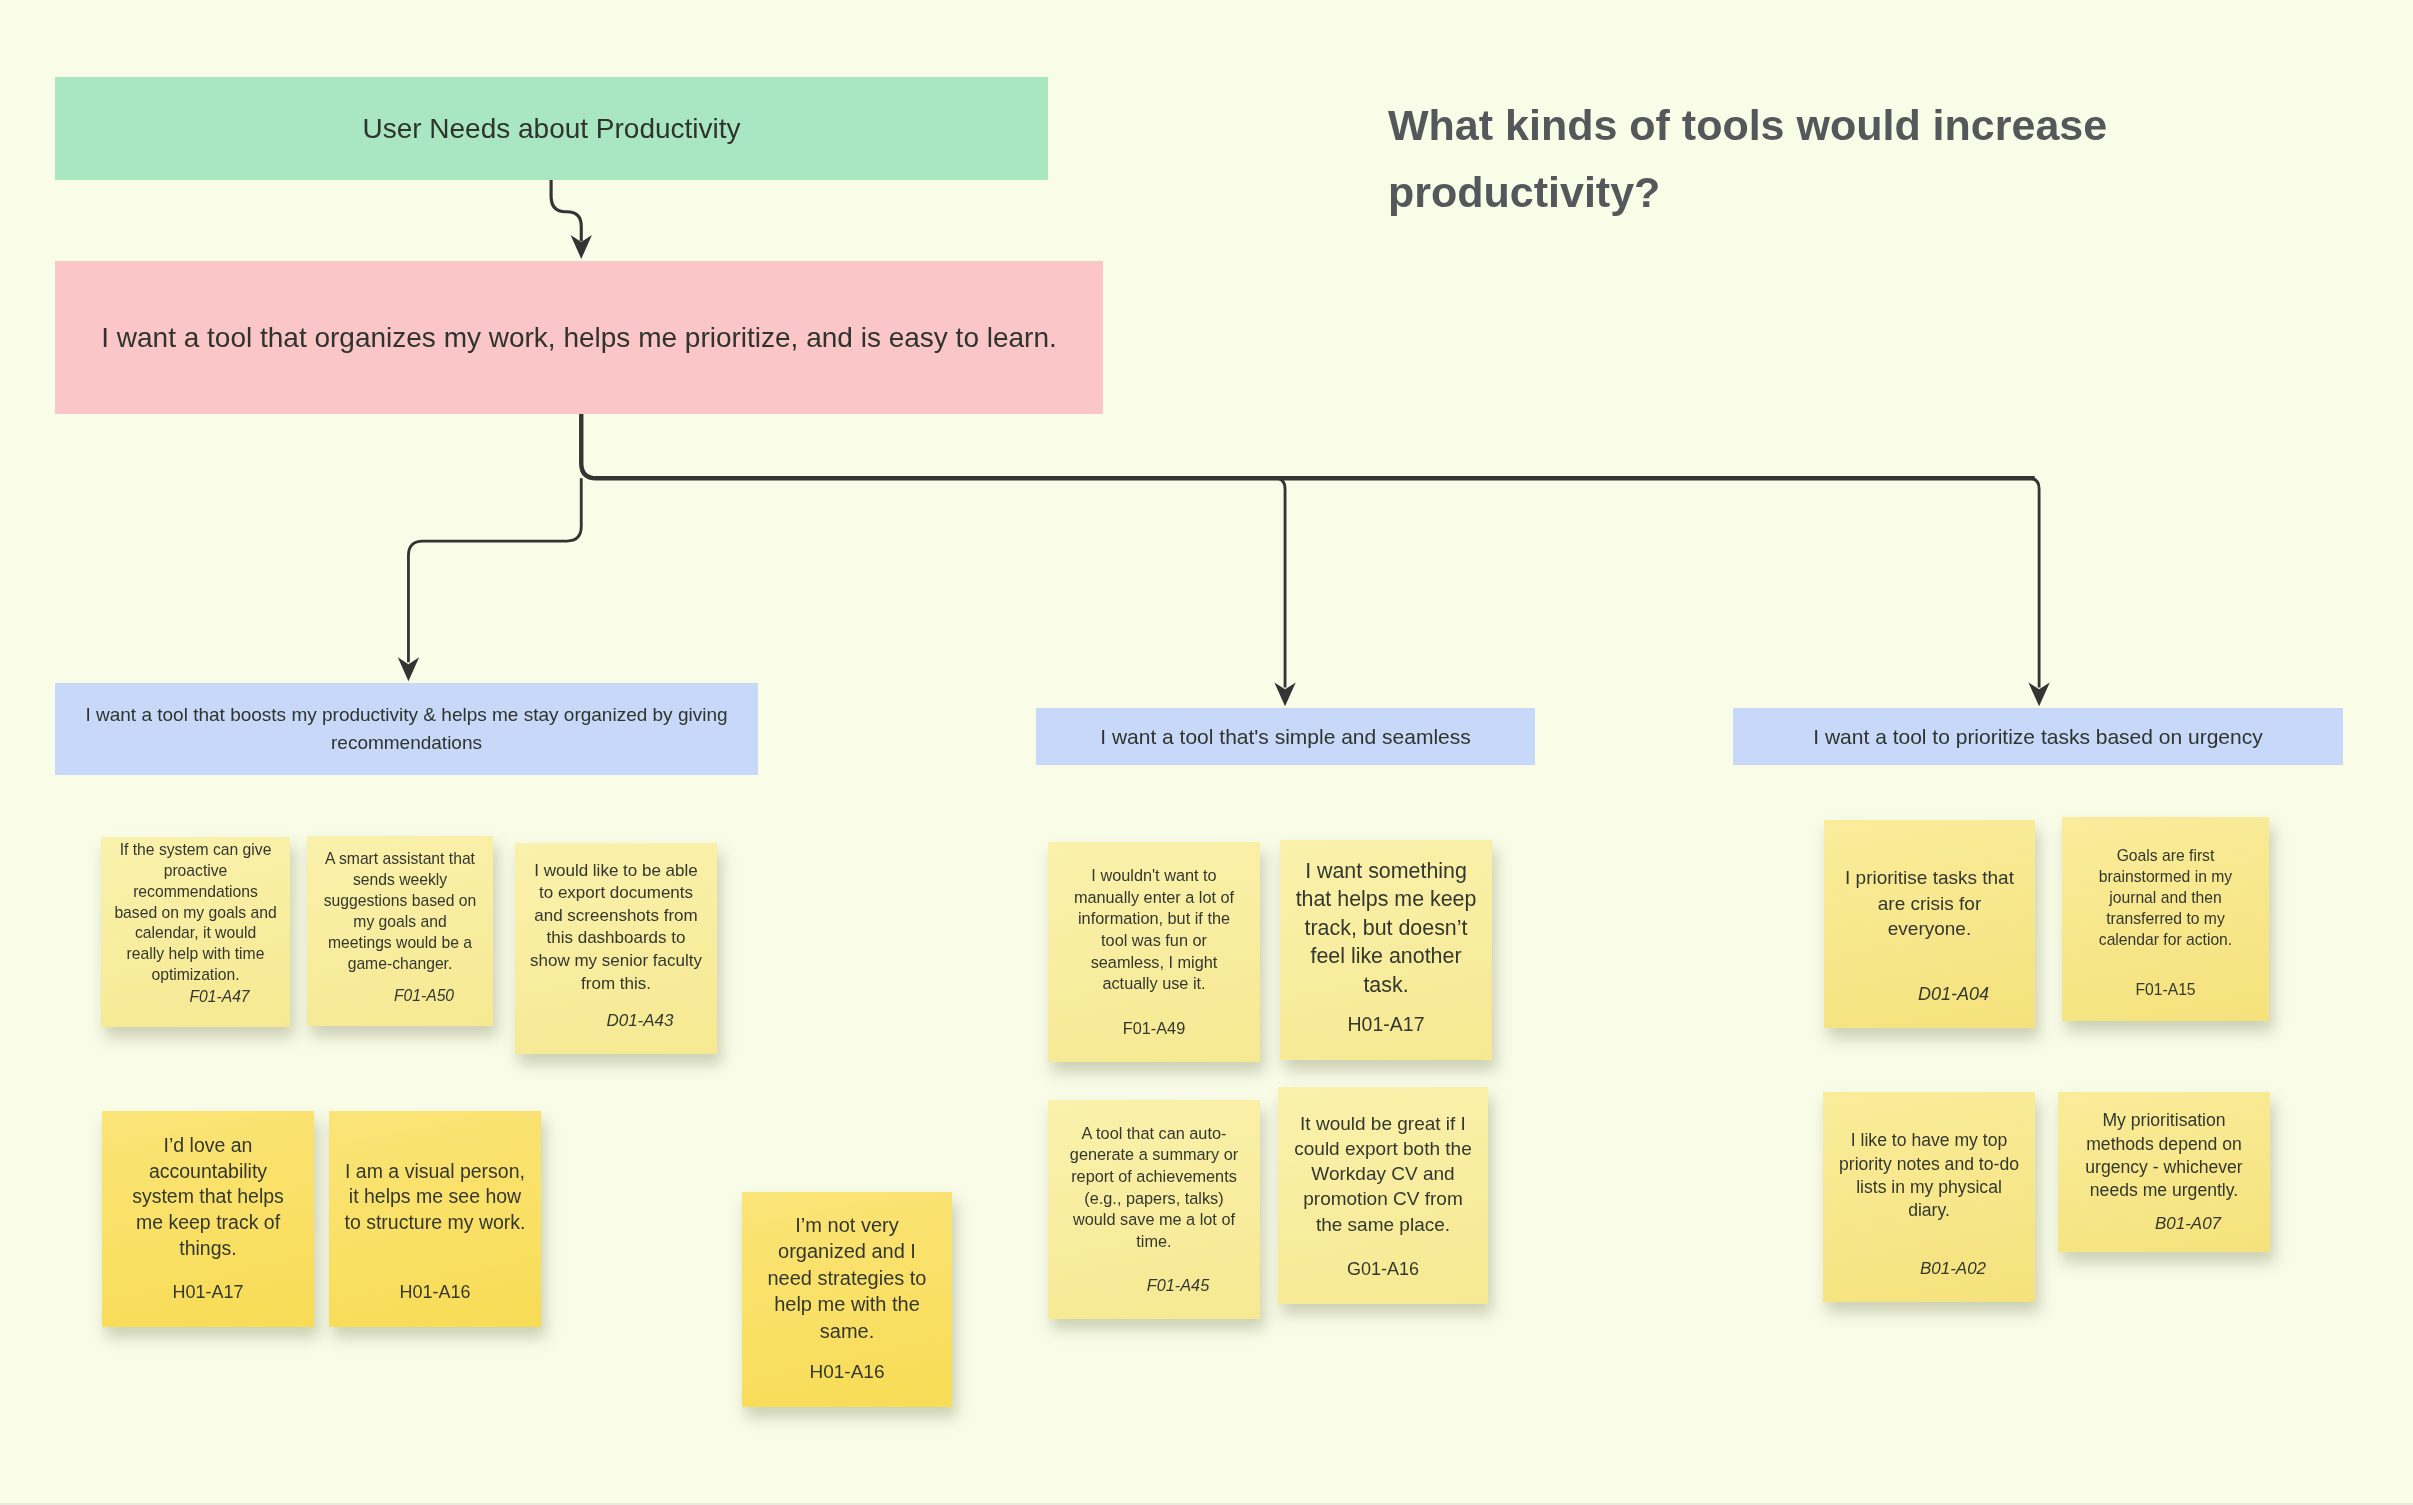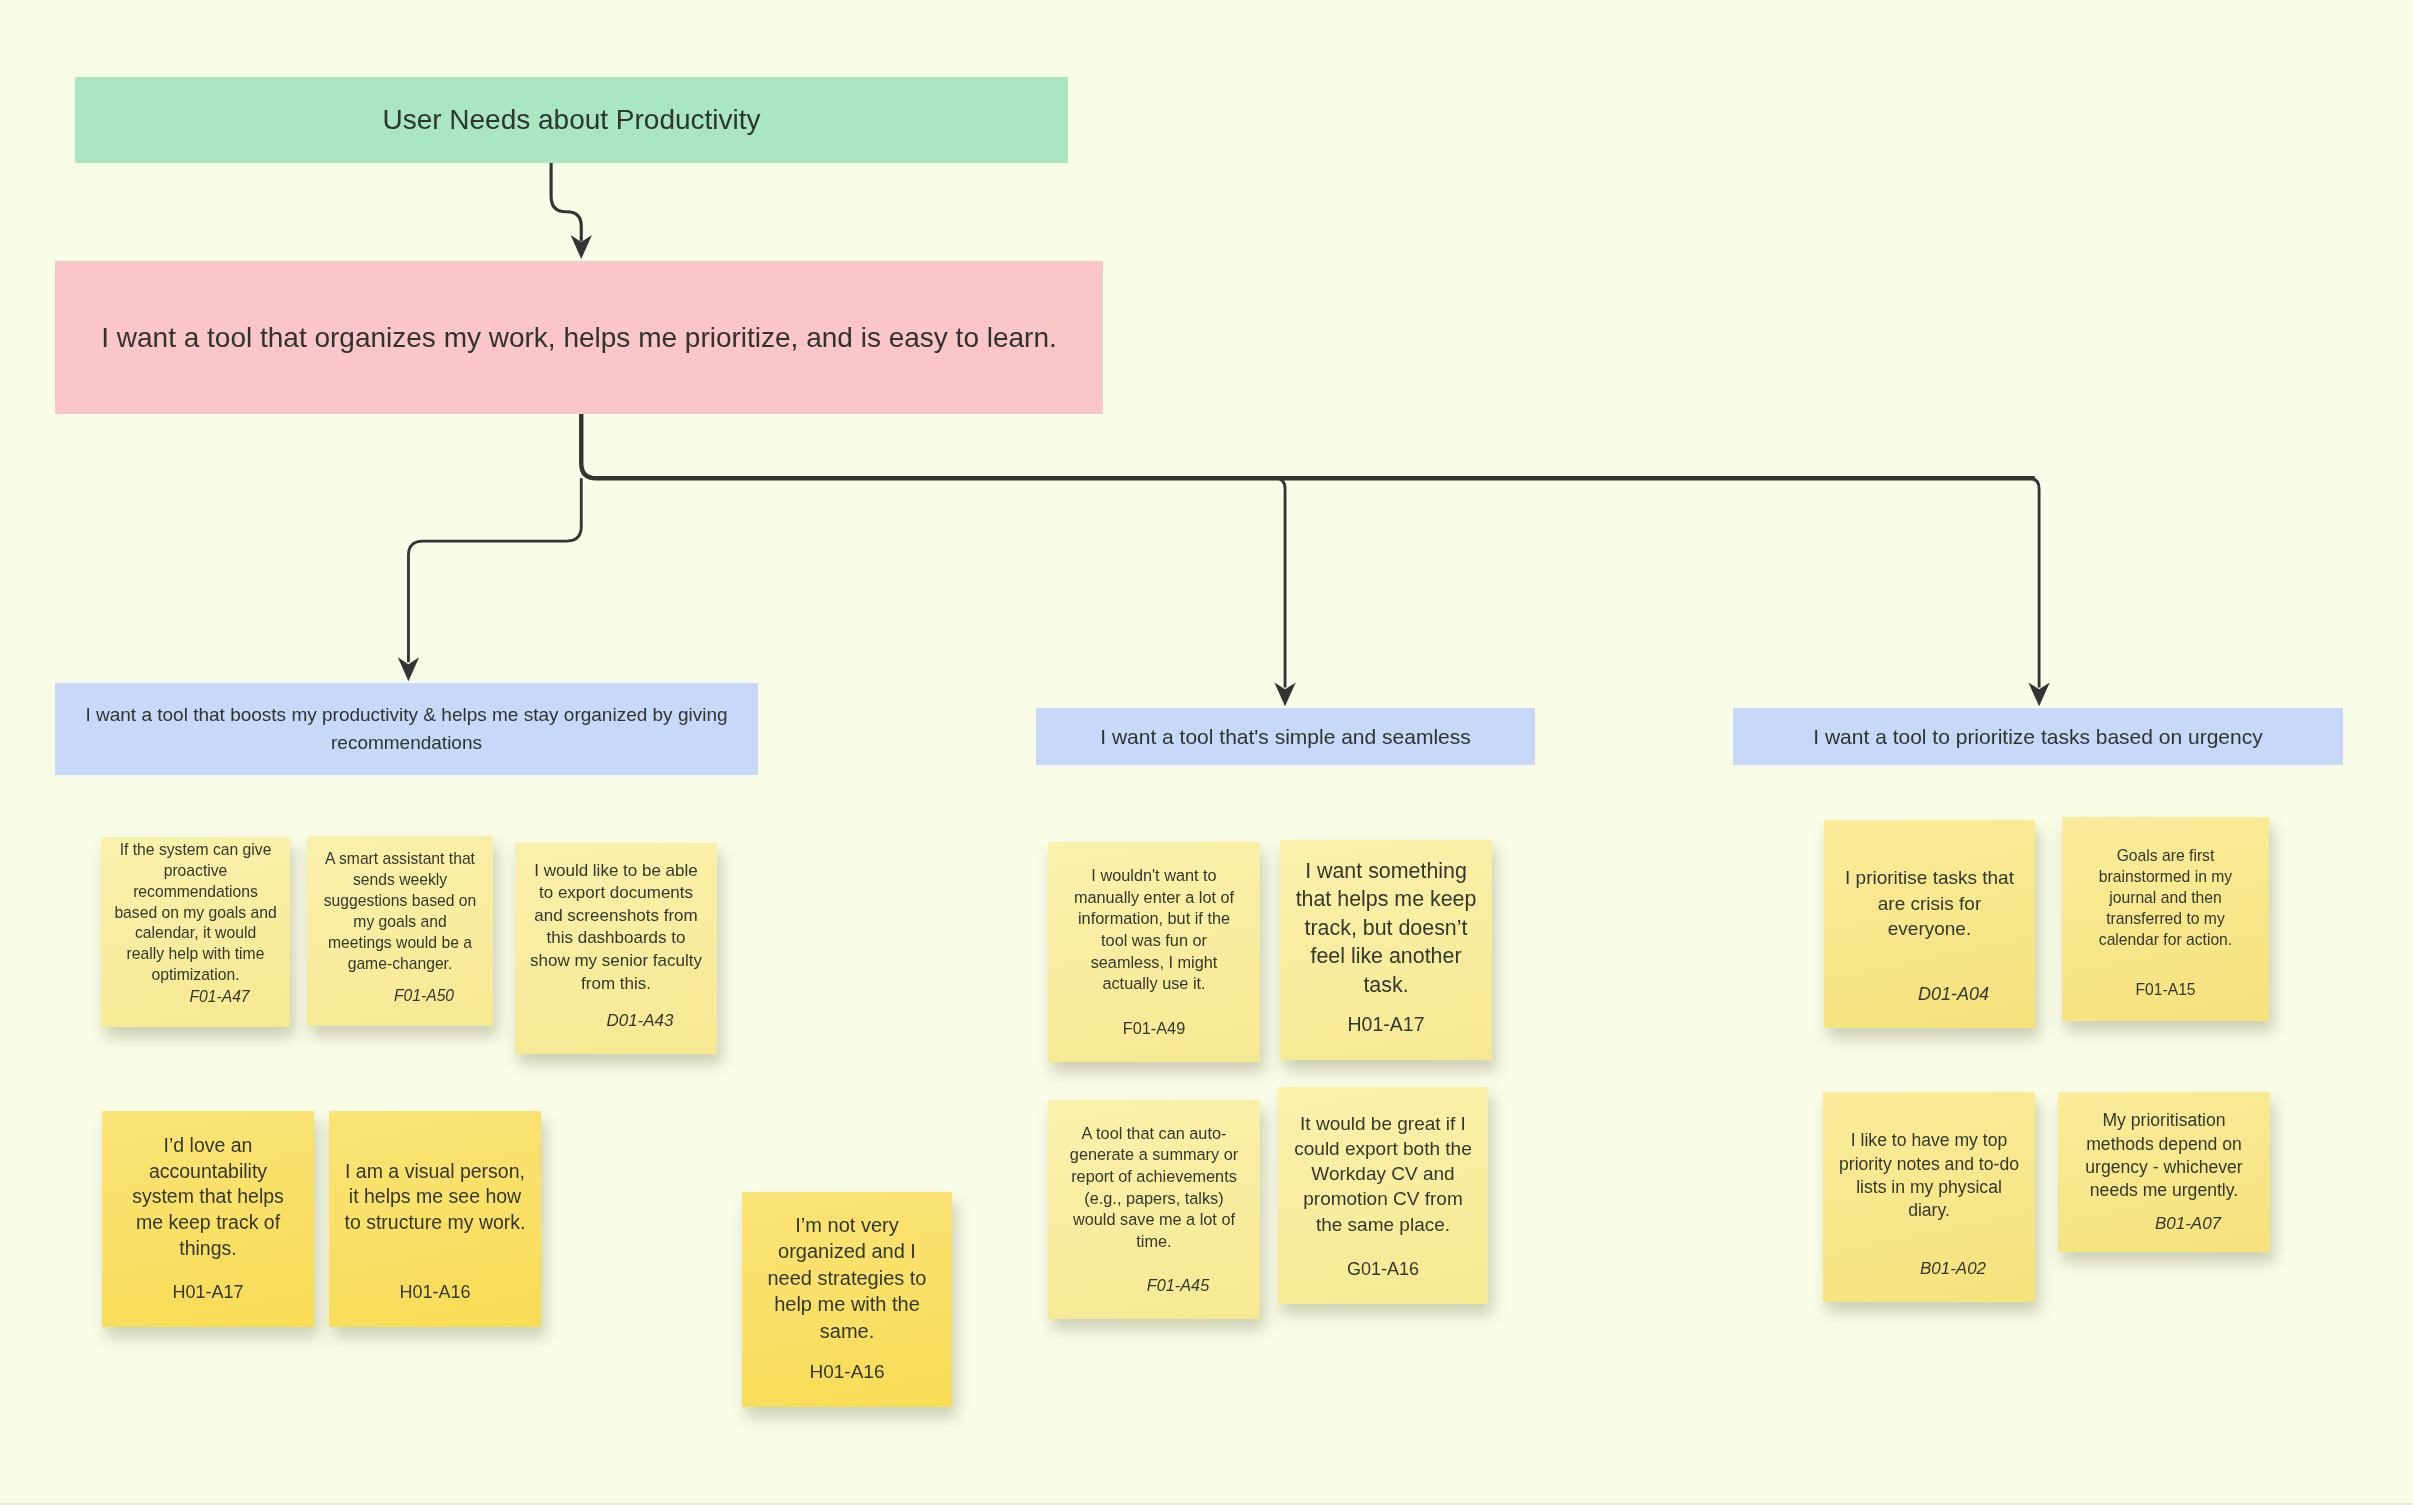--- a/index.html
+++ b/index.html
@@ -90,24 +90,27 @@
       <path d="M2028,761 Q2045,761 2045,778 L2045,1094" stroke-width="4.5"></path>
       <polygon points="2045,1124 2028,1086 2045,1097 2062,1086"></polygon>
     </g>
 
     <g>
       <path d="M3228,761 Q3245,761 3245,778 L3245,1094" stroke-width="4.5"></path>
       <polygon points="3245,1124 3228,1086 3245,1097 3262,1086"></polygon>
     </g>
   </svg>
 
-  <div class="node node-root" style="left:55px; top:77px; width:993px; height:86px;margin-left:20px;">
+  <div class="node node-root" style="left:55px; top:77px; width:993px; height:103px;">
     <span>User Needs about Productivity</span>
   </div>
 
+  <div class="question">
+    <span>What kinds of tools would increase productivity?</span>
+  </div>
 
   <div class="node node-need" style="left:55px; top:261px; width:1048px; height:153px;">
     <span>I want a tool that organizes my work, helps me prioritize, and is easy to learn.</span>
   </div>
 
   <div class="node node-cluster cluster-1" style="left:55px; top:683px; width:703px; height:92px;">
     <span>I want a tool that boosts my productivity &amp; helps me stay organized by giving recommendations</span>
   </div>
 
   <div class="node node-cluster cluster-row" style="left:1036px; top:708px; width:499px; height:57px;">

